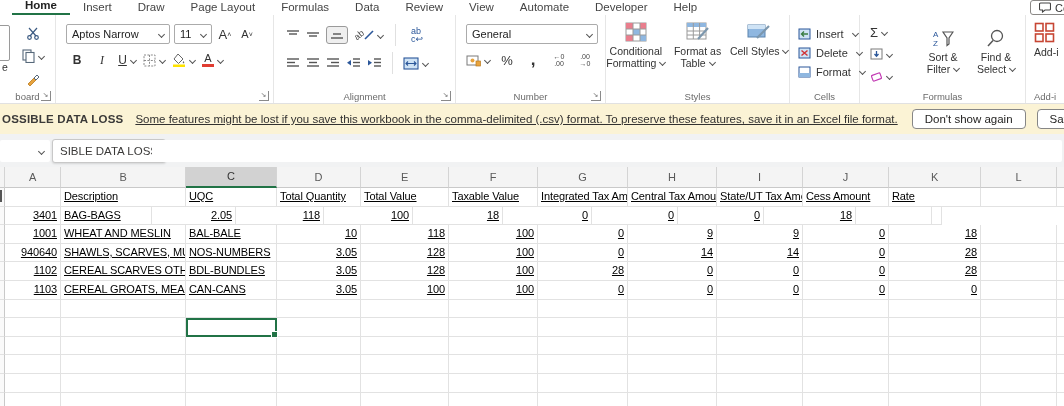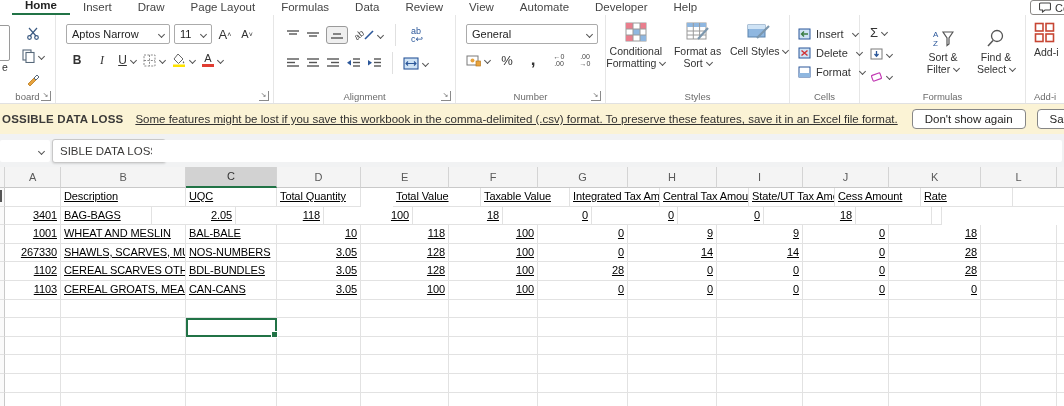--- a/index.html
+++ b/index.html
@@ -304,21 +304,21 @@
             <rect x="1" y="1" width="19" height="16" fill="#fff" stroke="#9a9a9a"></rect>
             <rect x="1" y="1" width="19" height="4" fill="#8fb7e0"></rect>
             <g stroke="#9a9a9a" fill="none">
               <line x1="1" y1="9" x2="20" y2="9"></line>
               <line x1="1" y1="13" x2="20" y2="13"></line>
               <line x1="7.3" y1="1" x2="7.3" y2="17"></line>
               <line x1="13.6" y1="1" x2="13.6" y2="17"></line>
             </g>
             <line x1="12" y1="17" x2="22" y2="6" stroke="#7c97ad" stroke-width="2.2"></line>
           </svg>
-        <span class="cap"><span>Format as Sort</span><span class="chev"></span></span>
+        <span class="cap"><span>Format as Table</span><span class="chev"></span></span>
       </div>
       <div class="bigbtn">
         <svg class="ico" width="24" height="20" viewBox="0 0 24 20">
             <rect x="1" y="3" width="17" height="12" fill="#8fb7e0" stroke="#5b83ad"></rect>
             <rect x="1" y="3" width="17" height="4" fill="#cfe3f5"></rect>
             <line x1="10" y1="16" x2="22" y2="4" stroke="#7c97ad" stroke-width="2.2"></line>
           </svg>
         <span class="cap"><span>Cell Styles</span><span class="chev"></span></span>
       </div>
       <div class="grp-label">Styles</div>
@@ -440,21 +440,21 @@
         <span class="gl" style="width: 10px;"></span>
       </div>
       <div class="g-row">
         <div class="c rh" style="width: 5px;">
           <span class="rowmark"></span>
         </div>
         <div class="c txt" style="width: 56px;"></div>
         <div class="c txt" style="width: 125px;">Description</div>
         <div class="c txt" style="width: 91px;">UQC</div>
         <div class="c txt" style="width: 84px;">Total Quantity</div>
-        <div class="c txt" style="width: 88px; margin-left: 32px;">Total Value</div>
+        <div class="c txt" style="width: 88px;">Total Value</div>
         <div class="c txt" style="width: 89px;">Taxable Value</div>
         <div class="c txt" style="width: 90px;">Integrated Tax Amount</div>
         <div class="c txt" style="width: 89px;">Central Tax Amount</div>
         <div class="c txt" style="width: 86px;">State/UT Tax Amount</div>
         <div class="c txt" style="width: 86px;">Cess Amount</div>
         <div class="c txt" style="width: 92px;">Rate</div>
         <div class="c txt" style="width: 76px;"></div>
         <div class="c txt" style="width: 10px;"></div>
       </div>
       <div class="g-row">
@@ -483,21 +483,21 @@
         <div class="c num" style="width: 90px;">0</div>
         <div class="c num" style="width: 89px;">9</div>
         <div class="c num" style="width: 86px;">9</div>
         <div class="c num" style="width: 86px;">0</div>
         <div class="c num" style="width: 92px;">18</div>
         <div class="c txt" style="width: 76px;"></div>
         <div class="c txt" style="width: 10px;"></div>
       </div>
       <div class="g-row">
         <div class="c rh" style="width: 5px;"></div>
-        <div class="c num" style="width: 56px;">267330</div>
+        <div class="c num" style="width: 56px;">940640</div>
         <div class="c txt" style="width: 125px;">SHAWLS, SCARVES, MU</div>
         <div class="c txt" style="width: 91px;">NOS-NUMBERS</div>
         <div class="c num" style="width: 84px;">3.05</div>
         <div class="c num" style="width: 88px;">128</div>
         <div class="c num" style="width: 89px;">100</div>
         <div class="c num" style="width: 90px;">0</div>
         <div class="c num" style="width: 89px;">14</div>
         <div class="c num" style="width: 86px;">14</div>
         <div class="c num" style="width: 86px;">0</div>
         <div class="c num" style="width: 92px;">28</div>

